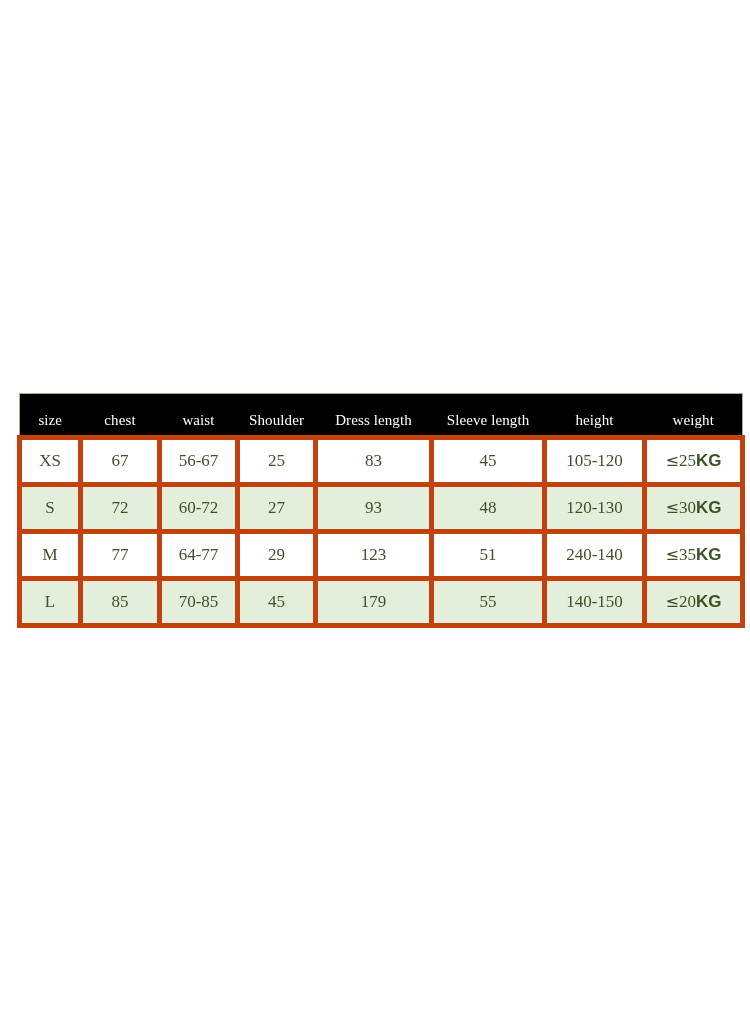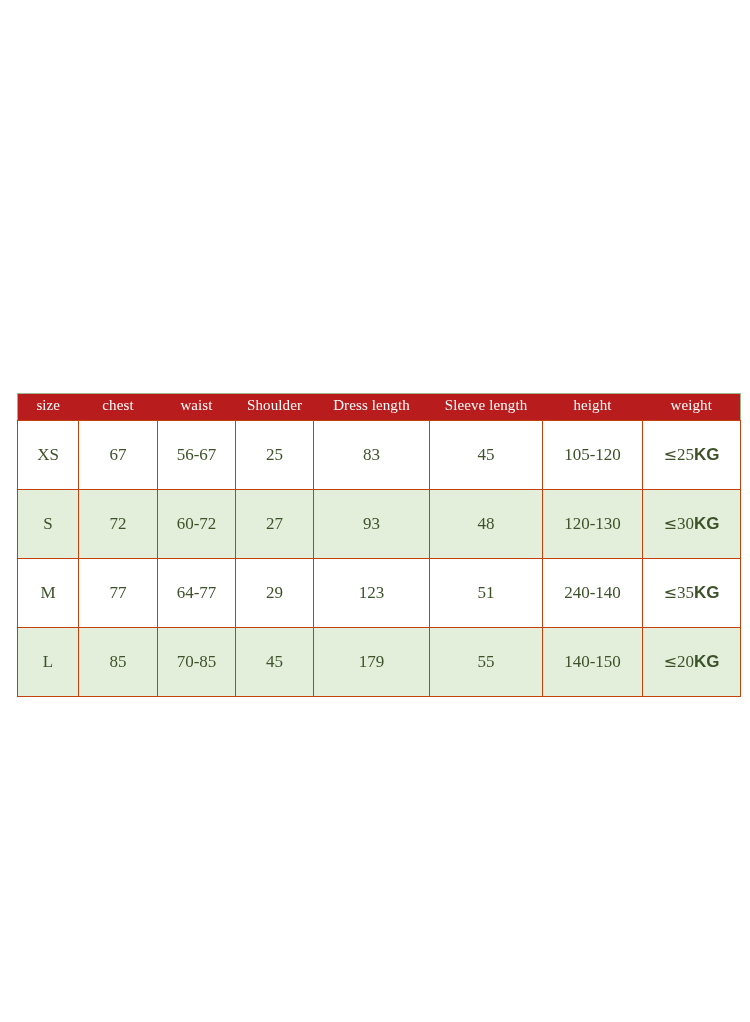--- a/index.html
+++ b/index.html
@@ -23,42 +23,42 @@
   }
 
   table.size-chart {
     width: 723px;
     border-collapse: collapse;
     table-layout: fixed;
     border: 1px solid #9cb88a;
   }
 
   table.size-chart thead th {
-    background: #b91c1c;
+    background: #000000;
     color: #ffffff;
     font-weight: normal;
     font-size: 15px;
     line-height: 1;
     height: 22px;
-    padding: 0 2px 4px 2px;
+    padding: 15px 2px 4px 2px;
     text-align: center;
     vertical-align: middle;
     border: none;
     white-space: nowrap;
     letter-spacing: 0.1px;
   }
 
   table.size-chart tbody td {
     height: 42px;
     text-align: center;
     vertical-align: middle;
     font-size: 17px;
     color: #3d5229;
-    border: 1px solid #c2410c;
-    padding: 13px 2px;
+    border: 5px solid #c2410c;
+    padding: 0 2px;
     white-space: nowrap;
   }
 
   table.size-chart tbody tr.row-odd td {
     background: #ffffff;
   }
   table.size-chart tbody tr.row-even td {
     background: #e3efdb;
   }
 

